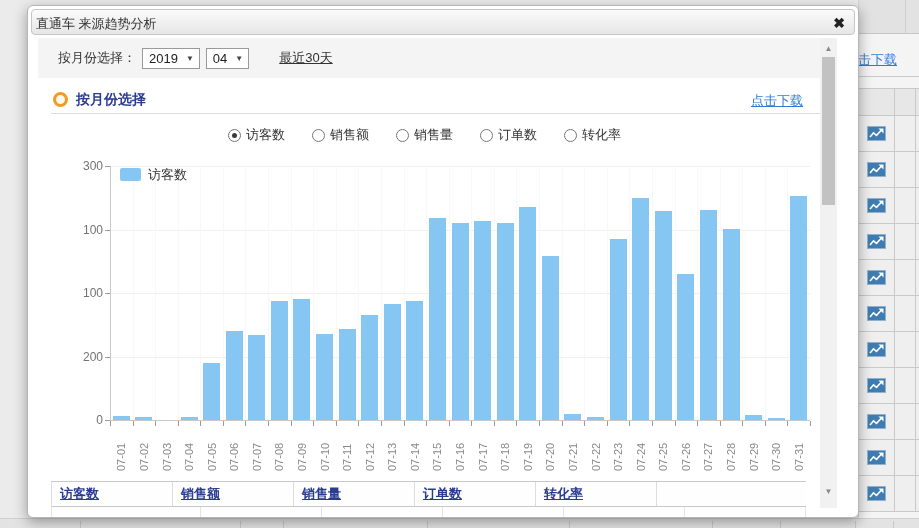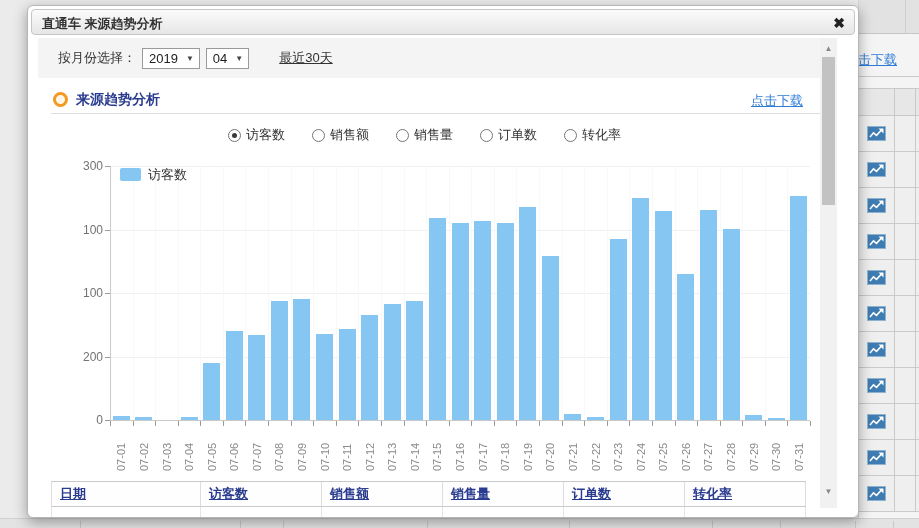--- a/index.html
+++ b/index.html
@@ -18,21 +18,21 @@
   .bg-row { position:relative; height:36px; border-bottom:1px solid #cacaca; background:#efefef; }
   .bg-row .iconwrap { position:absolute; left:0; top:0; width:35px; height:100%; display:flex; align-items:center; justify-content:center; }
   #bg-bottom { position:absolute; left:0; top:518px; width:919px; height:10px; background:#e3e3e3; border-top:1px solid #d0d0d0; }
   #bg-bottom .vline { position:absolute; top:2px; bottom:0; width:1px; background:#c8c8c8; }
 
   
   #dialog { position:absolute; left:27px; top:5px; width:832px; height:513px; background:#fff; border:1px solid #b6b6b6;
             border-radius:6px; box-shadow:0 4px 14px rgba(0,0,0,.35); z-index:5; overflow:hidden; }
   #titlebar { position:absolute; left:3px; top:3px; right:3px; height:26px; border:1px solid #c5c5c5; border-radius:4px;
               background:linear-gradient(#fbfbfb,#e6e6e6); }
-  #dialog-title { position:absolute; left:10px; top:5px; font-size:13px; font-weight:bold; color:#333; }
+  #dialog-title { position:absolute; left:4px; top:5px; font-size:13px; font-weight:normal; color:#333; }
   #close-btn { position:absolute; right:9px; top:3px; font-size:14px; font-weight:bold; color:#222; cursor:pointer; line-height:20px; }
 
   #filterbar { position:absolute; left:10px; top:32px; width:782px; height:40px; background:#f4f4f4; display:flex; align-items:center; }
   #filterbar .flabel { margin-left:20px; font-size:13px; color:#333; }
   .selectbox { display:inline-flex; align-items:center; border:1px solid #9a9a9a; background:#fff; height:21px; padding:0 5px 0 6px; margin-left:6px; font-size:13px; color:#222; cursor:pointer; }
   .selectbox .caret { font-size:8px; color:#444; margin-left:8px; }
   #recent-link { margin-left:30px; font-size:13px; color:#333; text-decoration:underline; cursor:pointer; }
 
   #section-bullet { position:absolute; left:25px; top:86px; width:15px; height:15px; border:3px solid #F49A23; border-radius:50%; background:#fff7ea; }
   #section-title { position:absolute; left:48px; top:85px; font-size:14px; font-weight:bold; color:#2A3C8F; }
@@ -235,21 +235,21 @@
       <span class="caret">▼</span>
     </span>
     <span class="selectbox">
       <span>04</span>
       <span class="caret">▼</span>
     </span>
     <a id="recent-link">最近30天</a>
   </div>
 
   <div id="section-bullet"></div>
-  <span id="section-title">来源趋势分析</span>
+  <span id="section-title">按月份选择</span>
   <a id="dl-link">点击下载</a>
   <div id="section-hr"></div>
 
   <div id="radios">
       <div class="radio-item">
         <div class="radio-dot sel"></div>
         <div>访客数</div>
       </div>
       <div class="radio-item">
         <div class="radio-dot"></div>
@@ -408,21 +408,20 @@
       <div class="bar" style="left: 739.6px; top: 412px; width: 17px; height: 2px; background: rgb(133, 198, 242);"></div>
       <div class="xlab" style="left: 730.1px; top: 441px;">07-30</div>
       <div class="bar" style="left: 762.2px; top: 190px; width: 17px; height: 224px; background: rgb(133, 198, 242);"></div>
       <div class="xlab" style="left: 752.7px; top: 441px;">07-31</div>
     </div>
   <div id="legend-swatch"></div>
   <span id="legend-label">访客数</span>
 
   <div id="mtable">
       <div class="hrow">
-        <div class="hcell" style="width: 149px;"><span>日期</span></div>
         <div class="hcell" style="width: 121px;"><span>访客数</span></div>
         <div class="hcell" style="width: 121px;"><span>销售额</span></div>
         <div class="hcell" style="width: 121px;"><span>销售量</span></div>
         <div class="hcell" style="width: 121px;"><span>订单数</span></div>
         <div class="hcell" style="width: 121px;"><span>转化率</span></div>
       </div>
       <div class="prow">
         <div class="pcell" style="width: 149px;"></div>
         <div class="pcell" style="width: 121px;"></div>
         <div class="pcell" style="width: 121px;"></div>

